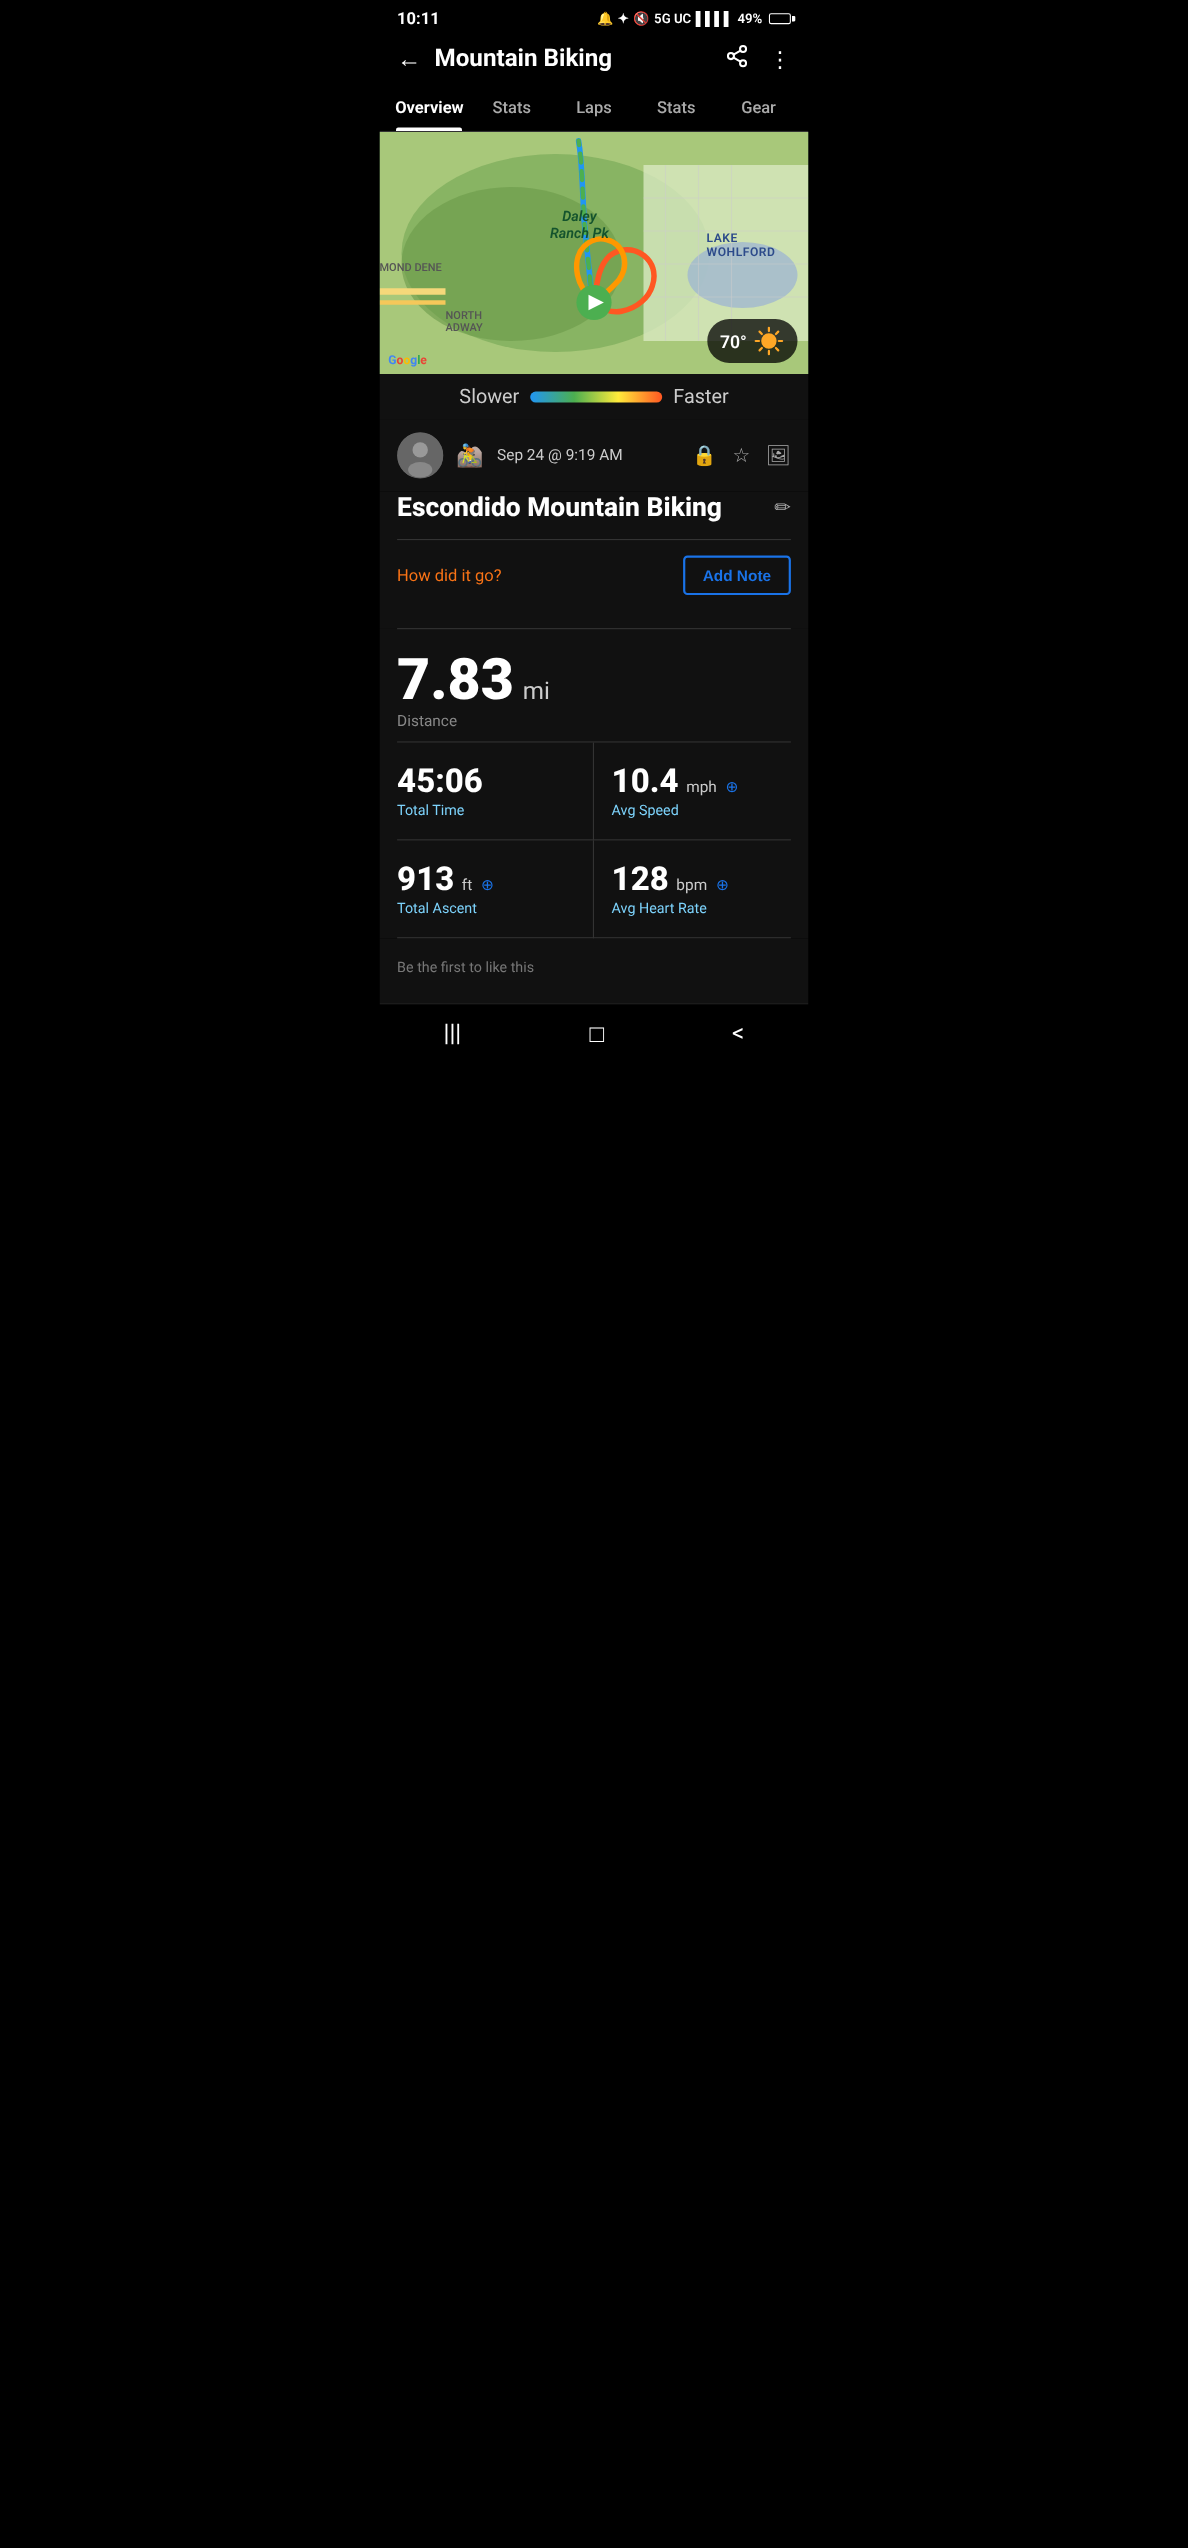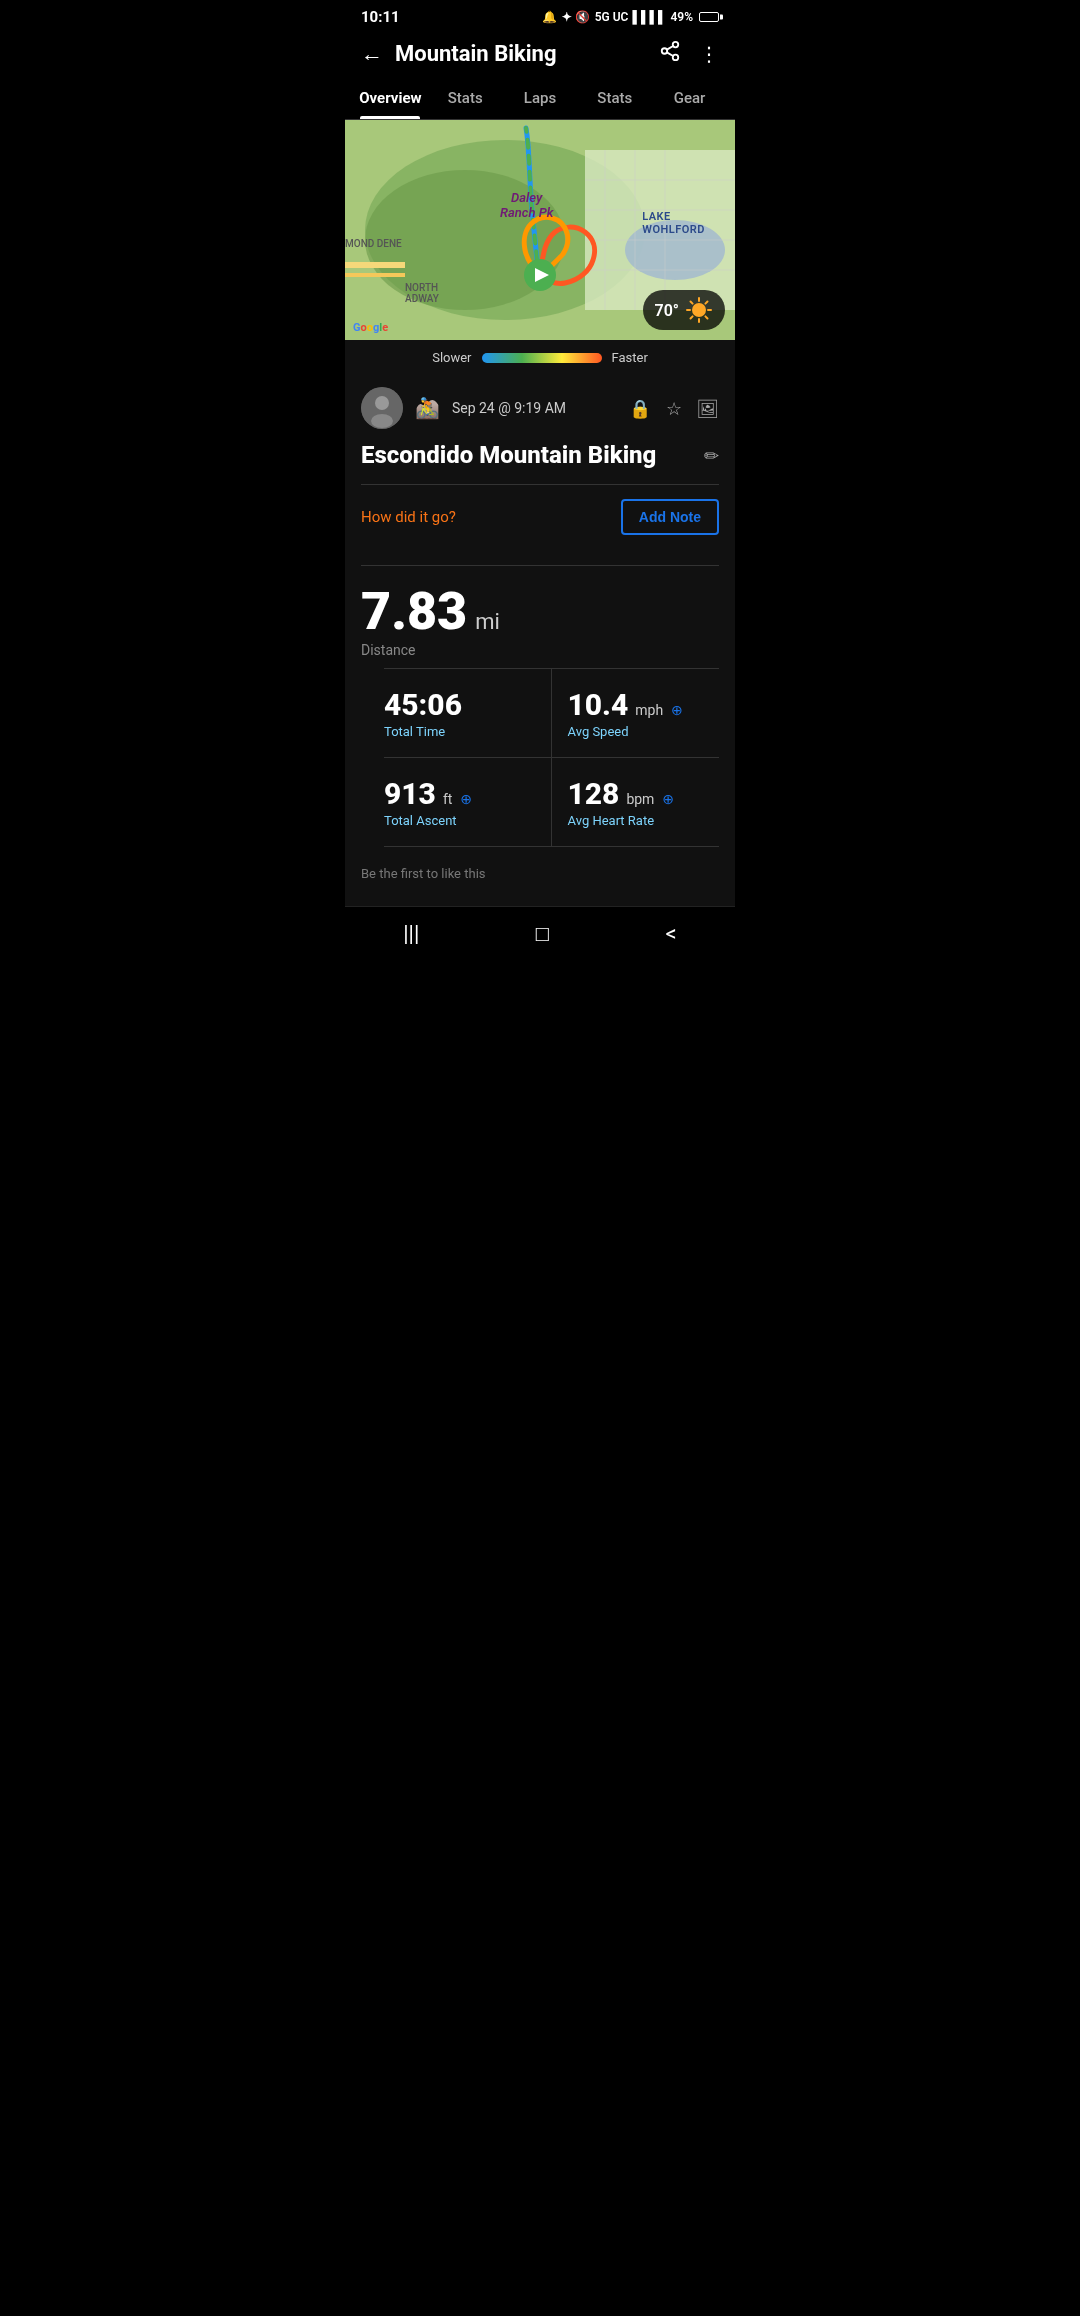--- a/index.html
+++ b/index.html
@@ -132,21 +132,21 @@
     }
 
     
     .speed-legend {
       display: flex;
       align-items: center;
       justify-content: center;
       gap: 10px;
       padding: 10px 16px;
       background: #111;
-      font-size: 13px;
+      font-size: 18px;
       color: #ccc;
     }
     .gradient-bar {
       width: 120px;
       height: 10px;
       border-radius: 5px;
       background: linear-gradient(to right, #2196F3, #4CAF50, #FFEB3B, #FF5722);
     }
 
     
@@ -211,21 +211,20 @@
       border-top: 1px solid #333;
     }
     .stat-value-large { font-size: 52px; font-weight: 900; line-height: 1; }
     .stat-unit-large { font-size: 22px; font-weight: 400; color: #ccc; margin-left: 4px; }
     .stat-label { font-size: 14px; color: #888; margin-top: 4px; }
 
     .stats-grid {
       display: grid;
       grid-template-columns: 1fr 1fr;
       border-top: 1px solid #333;
-      margin-left: 23px;
     }
     .stat-cell {
       padding: 18px 0;
       border-bottom: 1px solid #333;
     }
     .stat-cell:nth-child(odd) { padding-right: 16px; border-right: 1px solid #333; }
     .stat-cell:nth-child(even) { padding-left: 16px; }
     .stat-value { font-size: 30px; font-weight: 800; }
     .stat-unit { font-size: 14px; font-weight: 400; color: #ccc; margin-left: 3px; }
     .stat-pulse { color: #1a73e8; font-size: 14px; margin-left: 4px; }
@@ -247,21 +246,21 @@
       padding: 14px 0 20px;
       border-top: 1px solid #222;
     }
     .nav-icon { font-size: 22px; color: #fff; cursor: pointer; }
 
     
     .map-label {
       position: absolute;
       font-style: italic;
       font-weight: 600;
-      color: #701a75;
+      color: #14532d;
       font-size: 13px;
     }
     .map-label-lake {
       position: absolute;
       font-size: 11px;
       color: #2c4a8a;
       font-weight: 600;
       letter-spacing: 0.5px;
     }
     .map-label-sm {

